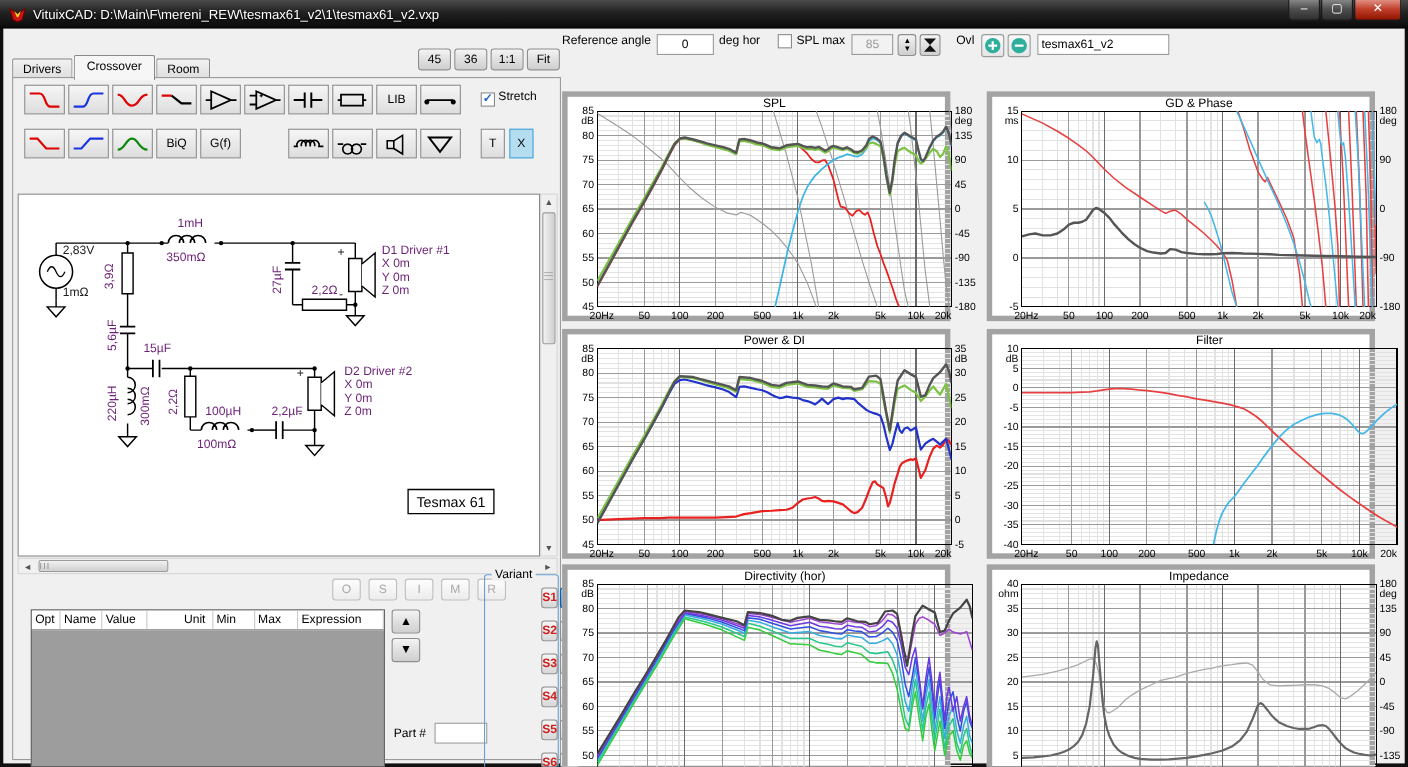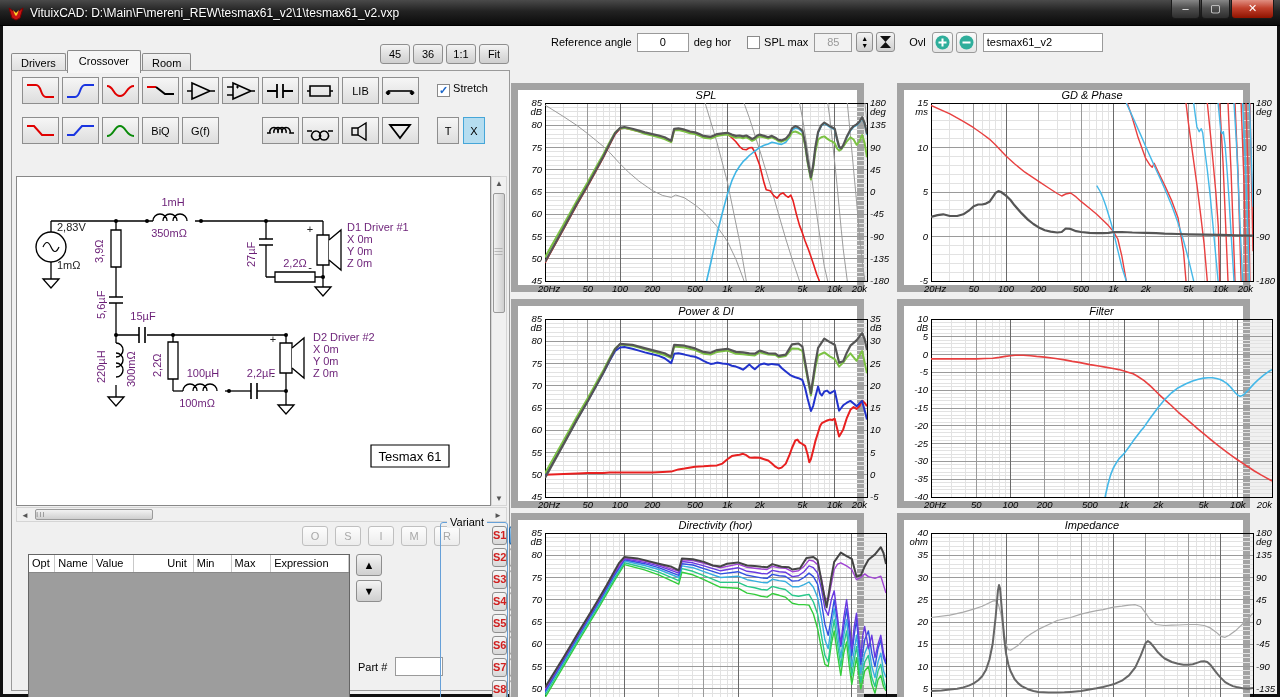--- a/index.html
+++ b/index.html
@@ -52,38 +52,38 @@
   #optheader div{border-right:1px solid #c9c9c9;padding:2px 3px 0;white-space:nowrap;overflow:hidden;}
   .arrbtn{position:absolute;left:344px;width:26px;height:22px;}
   .arrbtn span{font-size:11px;line-height:20px;}
   #snapbox{position:absolute;left:377px;top:26px;width:56px;height:100px;border:1px solid #d0d0d0;border-radius:3px;}
   #snapbox .gtitle{position:absolute;left:7px;top:-7px;background:#f0f0f0;padding:0 3px;font-size:11px;color:#9a9a9a;}
   .radio{display:flex;align-items:center;font-size:11px;color:#9f9f9f;margin:7px 0 0 7px;}
   .rdot{width:11px;height:11px;border:1px solid #b5b5b5;border-radius:50%;background:#f8f8f8;margin-right:4px;position:relative;}
   .rdot.sel:after{content:"";position:absolute;left:2px;top:2px;width:5px;height:5px;border-radius:50%;background:#8a8a8a;}
   #variantbox{position:absolute;left:428px;top:0px;width:68px;height:192px;border:1px solid #66a0d8;border-radius:3px;}
   #variantbox .gtitle{position:absolute;left:6px;top:-7px;background:#f0f0f0;padding:0 3px;font-size:11px;color:#000;}
-  .vrow{display:flex;margin:3px 3px 0;padding-left:48px;}
+  .vrow{display:flex;margin:11px 3px 0;padding-left:48px;}
   .vbtn{width:29px;height:19px;border:1px solid #8e8e8e;border-radius:3px;margin-right:2px;
     background:linear-gradient(#f6f6f6,#d8d8d8);font-size:11px;font-weight:bold;text-align:center;line-height:17px;}
   .vbtn.s{color:#d02020;}
   .vbtn.r{color:#2535c8;}
   .vbtn.sel{background:linear-gradient(#9fd0f2,#4a90d0);border-color:#1b5a9a;color:#0a2a5a;}
   
-  #refrow{position:absolute;left:508px;top:5px;height:22px;font-size:11px;color:#000;display:flex;align-items:center;margin-left:40px;}
+  #refrow{position:absolute;left:508px;top:5px;height:22px;font-size:11px;color:#000;display:flex;align-items:flex-start;}
   .tinput{background:#fff;border:1px solid #9a9a9a;font-size:11px;height:19px;padding:0 3px;}
   .tinput:disabled{background:#f2f2f2;color:#9a9a9a;}
   .spin{width:17px;height:20px;display:inline-flex;flex-direction:column;align-items:center;justify-content:center;
     font-size:7px;line-height:7px;}
   .circbtn{width:21px;height:21px;border:1px solid #9a9a9a;border-radius:3px;background:linear-gradient(#fafafa,#e5e5e5);
     display:inline-flex;align-items:center;justify-content:center;margin-right:3px;}
   .circbtn svg{display:block;}
   
   #charts{position:absolute;left:508px;top:30px;}
-  .panel{position:absolute;width:353px;height:209px;background:#fff;border:7px solid #a3a3a3;font-style:italic;}
+  .panel{position:absolute;width:353px;height:209px;background:#fff;border:5px solid #a3a3a3;}
   .panel svg{display:block;}
   text{font-family:"Liberation Sans",sans-serif;}
 </style>
 </head>
 <body>
 
 <div id="frame">
   <div id="titlebar">
     <svg width="16" height="16">
       <polygon points="1,3 8,8 15,3 12,13 8,15 4,13" fill="#c81414" stroke="#7a0000"></polygon>

